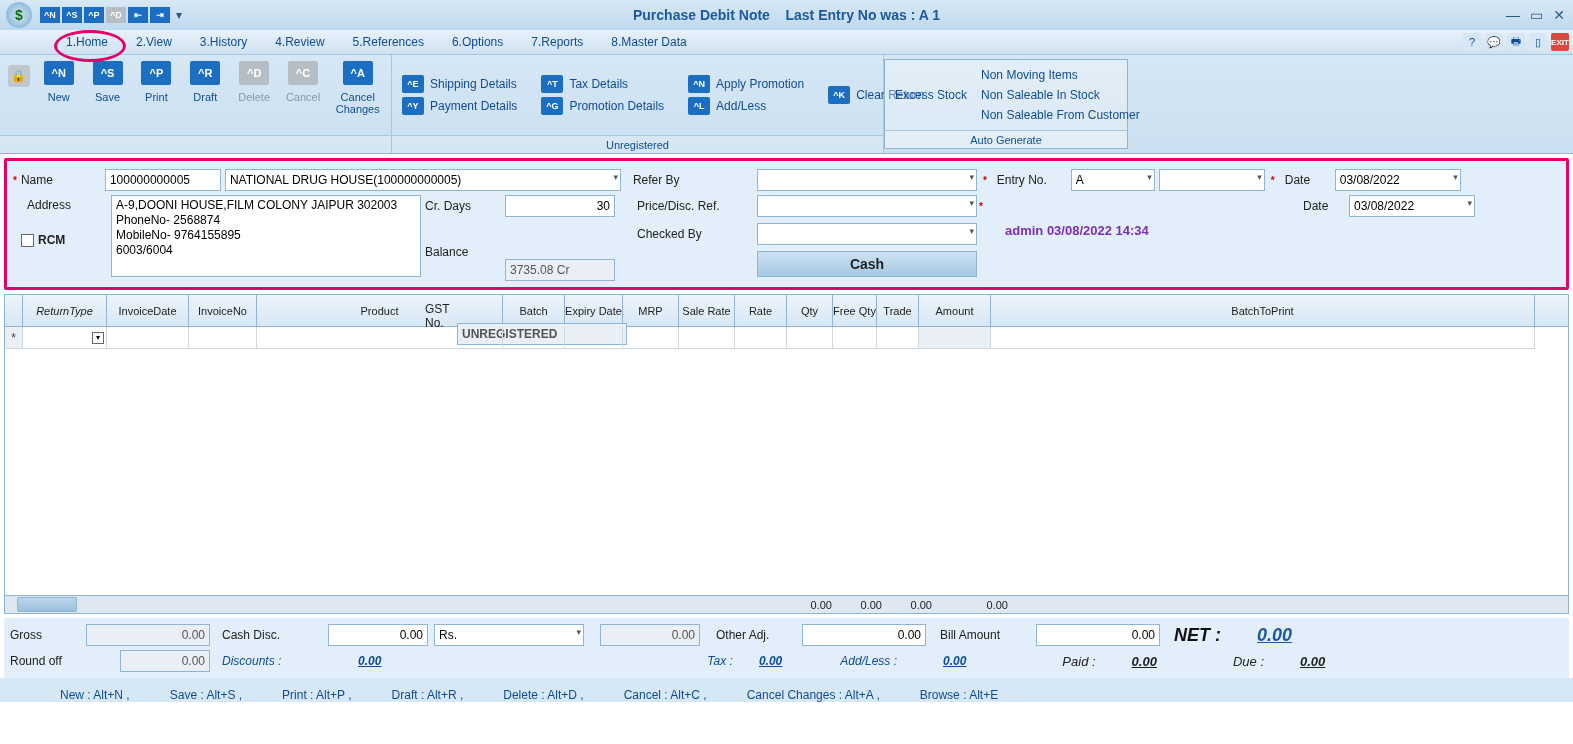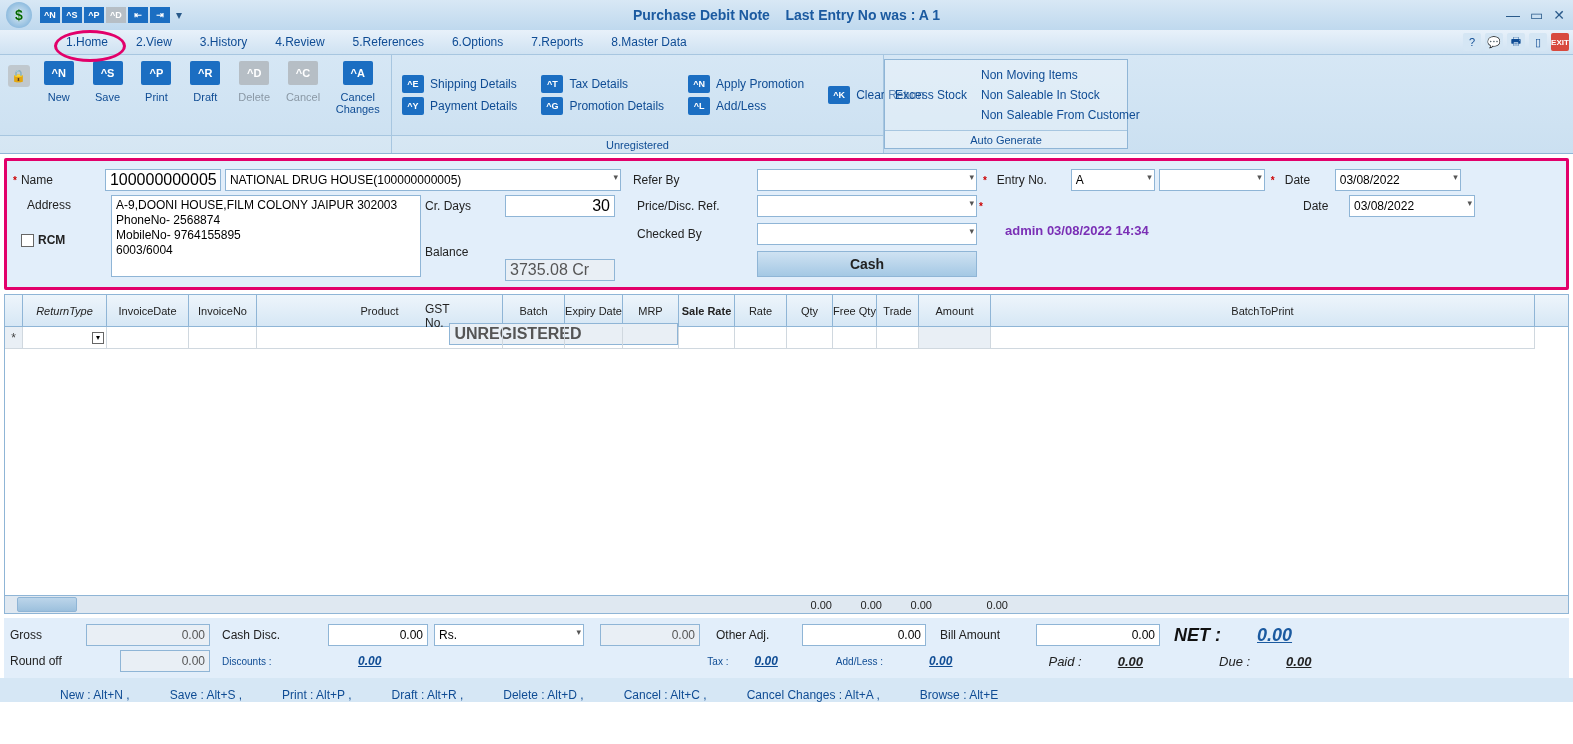--- a/index.html
+++ b/index.html
@@ -39,21 +39,21 @@
 
 .link-col { display:flex; flex-direction:column; gap:4px; padding:4px 6px; justify-content:center; }
 .link-item { display:flex; align-items:center; gap:6px; color:#0f4c94; cursor:pointer; font-size:12px; white-space:nowrap; }
 .link-item .sqic { width:22px; height:18px; background:#1b6ec2; color:#fff; font-size:9px; font-weight:bold; display:flex; align-items:center; justify-content:center; border-radius:2px; }
 
 
 .form-panel { position:relative; margin:4px; border:3px solid #e2006a; background:#e2eefa; padding:8px 6px 6px 6px; height:132px; border-radius:2px; }
 .form-panel .req { color:#c00; font-size:10px; font-weight:bold; }
 .fr { display:flex; align-items:center; }
 .lbl-txt { color:#222; font-size:12px; }
-.inp { height:22px; border:1px solid #8fb5d6; background:#fff; padding:0 4px; font-size:16px; }
+.inp { height:22px; border:1px solid #8fb5d6; background:#fff; padding:0 4px; font-size:12px; }
 .inp[readonly] { background:#e9eff5; color:#555;margin-top:36px; }
 .sel { height:22px; border:1px solid #8fb5d6; background:#fff; position:relative; }
 .sel .caret { position:absolute; right:2px; top:2px; font-size:9px; color:#555; }
 .ck { width:13px; height:13px; border:1px solid #666; background:#fff; display:inline-block; vertical-align:middle; margin-right:4px; }
 .addr-box { border:1px solid #8fb5d6; background:#fff; padding:2px 4px; font-size:12px; line-height:15px; height:82px; overflow:hidden; }
 .cash-btn { height:26px; background:linear-gradient(to bottom,#cfe2f2,#a4c8e4); border:1px solid #8fb5d6; display:flex; align-items:center; justify-content:center; font-weight:bold; font-size:14px; color:#222; cursor:pointer; }
 .stamp { color:#7a2fb5; font-weight:bold; font-size:13px; }
 .ref-inp { border:1px solid #1b6ec2; background:#fff; height:22px; padding:0 4px; font-size:12px; }
 
 
@@ -72,21 +72,21 @@
 .bot-scroll .ncol { width:46px; text-align:right; font-size:11px; color:#222; }
 
 
 .foot-panel { background:#e2eefa; margin:4px 4px 0 4px; padding:4px 6px; }
 .foot-row { display:flex; align-items:center; height:26px; gap:6px; }
 .fl { color:#222; font-size:12px; }
 .fi { height:22px; border:1px solid #8fb5d6; background:#fff; text-align:right; padding:0 4px; font-size:12px; }
 .fi.ro { background:#e9eff5; color:#555; }
 .net-lbl { font-style:italic; font-weight:bold; font-size:18px; color:#111; }
 .net-val { font-style:italic; font-weight:bold; font-size:18px; color:#1b5aa0; text-decoration:underline; }
-.disc-lbl { color:#0f4c94; font-size:10px; }
+.disc-lbl { color:#0f4c94; font-style:italic; font-size:12px; }
 .disc-val { color:#0f4c94; font-style:italic; font-weight:bold; text-decoration:underline; font-size:12px; }
 .plain-lbl { color:#222; font-style:italic; font-size:13px; }
 .plain-val { color:#222; font-style:italic; font-weight:bold; text-decoration:underline; font-size:13px; }
 
 
 .shortcut { height:24px; background:#d6e7f5; display:flex; align-items:flex-end; gap:40px; padding-left:60px; font-size:12px; color:#0f4c94; }
 </style>
 </head>
 <body>
 
@@ -318,21 +318,21 @@
 <div class="grid-wrap">
   <div class="grid-head" id="ghead">
       <div class="gh" style="width: 18px;"></div>
       <div class="gh" style="width: 84px; font-style: italic;">ReturnType</div>
       <div class="gh" style="width: 82px;">InvoiceDate</div>
       <div class="gh" style="width: 68px;">InvoiceNo</div>
       <div class="gh" style="width: 246px;">Product</div>
       <div class="gh" style="width: 62px;">Batch</div>
       <div class="gh" style="width: 58px;">Expiry Date</div>
       <div class="gh" style="width: 56px;">MRP</div>
-      <div class="gh" style="width: 56px; font-weight: bold;">Sale Rate</div>
+      <div class="gh" style="width: 56px;">Sale Rate</div>
       <div class="gh" style="width: 52px;">Rate</div>
       <div class="gh" style="width: 46px;">Qty</div>
       <div class="gh" style="width: 44px;">Free Qty</div>
       <div class="gh" style="width: 42px;">Trade</div>
       <div class="gh" style="width: 72px;">Amount</div>
       <div class="gh" style="width: 544px;">BatchToPrint</div>
     </div>
   <div class="grid-body">
     <div class="grid-row" id="grow">
         <div class="gc starcell" style="width: 18px;">*</div>

